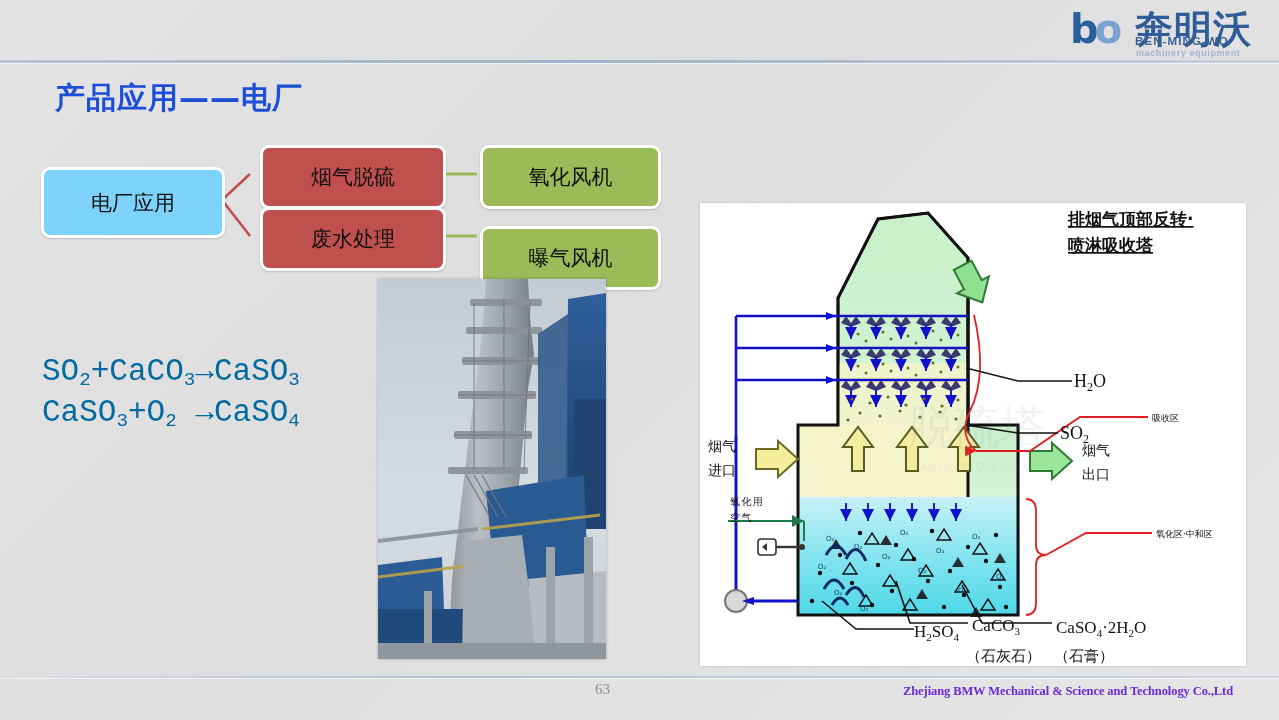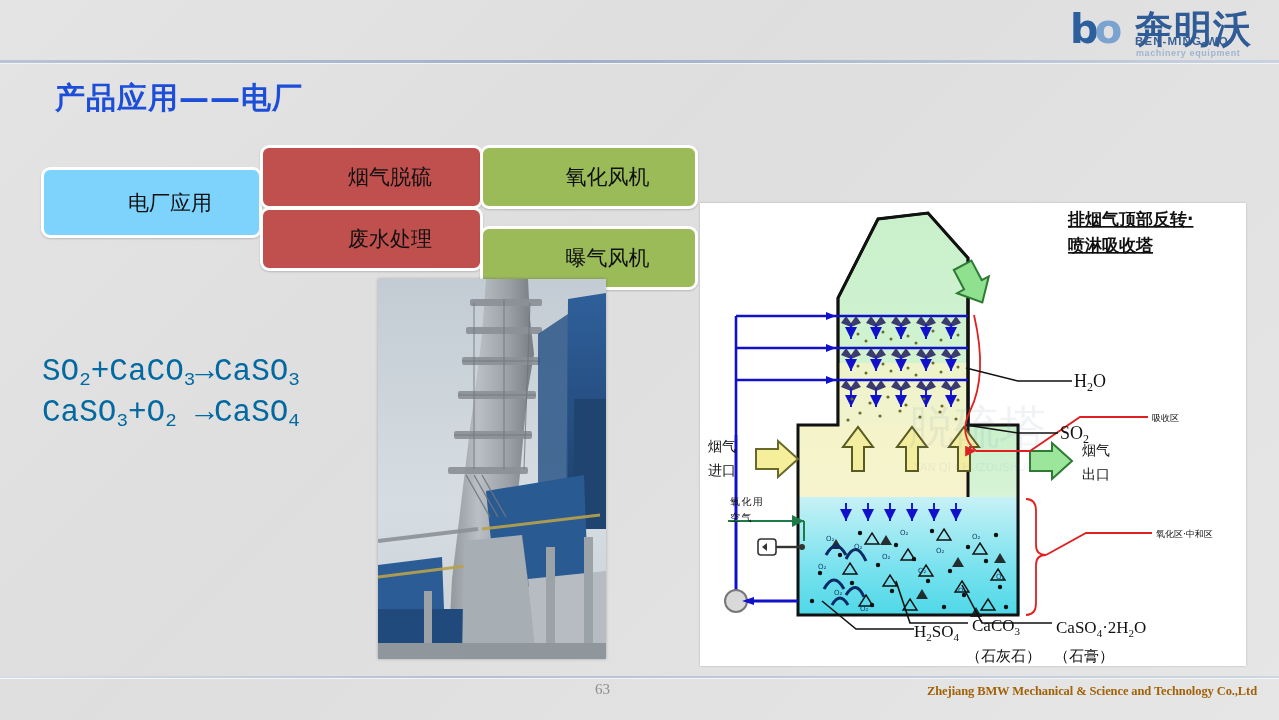--- a/index.html
+++ b/index.html
@@ -29,21 +29,21 @@
 
   
   .page-title{position:absolute;left:55px;top:78px;font-size:30px;font-weight:bold;
     color:#1d4ed8;letter-spacing:1px;font-family:"DejaVu Sans",sans-serif;}
 
   
   .flow{position:absolute;left:40px;top:145px;width:630px;height:125px;}
   .node{position:absolute;border-radius:9px;border:3px solid #ffffff;
     display:flex;align-items:center;justify-content:center;
     font-size:21px;color:#101010;font-family:Liberation Mono, monospace;
-    box-shadow:0 1px 2px rgba(0,0,0,.18);padding-left:37px;}
+    box-shadow:0 1px 2px rgba(0,0,0,.18);}
   .n-blue{left:1px;top:22px;width:178px;height:65px;background:#7dd3fc;}
   .n-red1{left:220px;top:0px;width:180px;height:58px;background:#c0504d;}
   .n-red2{left:220px;top:62px;width:180px;height:58px;background:#c0504d;}
   .n-green1{left:440px;top:0px;width:175px;height:58px;background:#9bbb59;}
   .n-green2{left:440px;top:62px;width:175px;height:58px;background:#9bbb59;margin-top:19px;}
   .flow svg{position:absolute;left:0;top:0;width:630px;height:125px;overflow:visible;}
 
   
   .equations{position:absolute;left:42px;top:352px;font-size:31px;color:#0369a1;
     line-height:1.30;font-family:Liberation Mono, monospace;}
@@ -59,22 +59,22 @@
   .diagram{position:absolute;left:700px;top:203px;width:546px;height:463px;
     background:#ffffff;box-shadow:0 0 2px rgba(0,0,0,.22);overflow:hidden;}
   .diagram svg{display:block;}
 
   
   .footer-rule{position:absolute;left:0;top:676px;width:1279px;height:2px;
     background:linear-gradient(to right,#d8dde5 0%,#b5c1d2 35%,#ced6e2 100%);}
   .footer-rule2{position:absolute;left:0;top:678px;width:1279px;height:1px;background:#f4f5f7;}
   .page-num{position:absolute;left:595px;top:681px;font-size:15px;color:#8e8e8e;
     font-family:"Liberation Serif",serif;text-align:center;}
-  .footer-company{position:absolute;right:22px;top:684px;font-size:12.5px;
-    font-weight:bold;color:#a16207;font-family:"Liberation Serif",serif;letter-spacing:-.1px;}
+  .footer-company{position:absolute;right:46px;top:684px;font-size:12.5px;
+    font-weight:bold;color:#6d28d9;font-family:"Liberation Serif",serif;letter-spacing:-.1px;}
 </style>
 </head>
 <body>
 
 <div class="slide">
 
   <div class="header-band">
     <div class="header-rule"></div>
     <div class="header-rule2"></div>
     <div class="logo">

